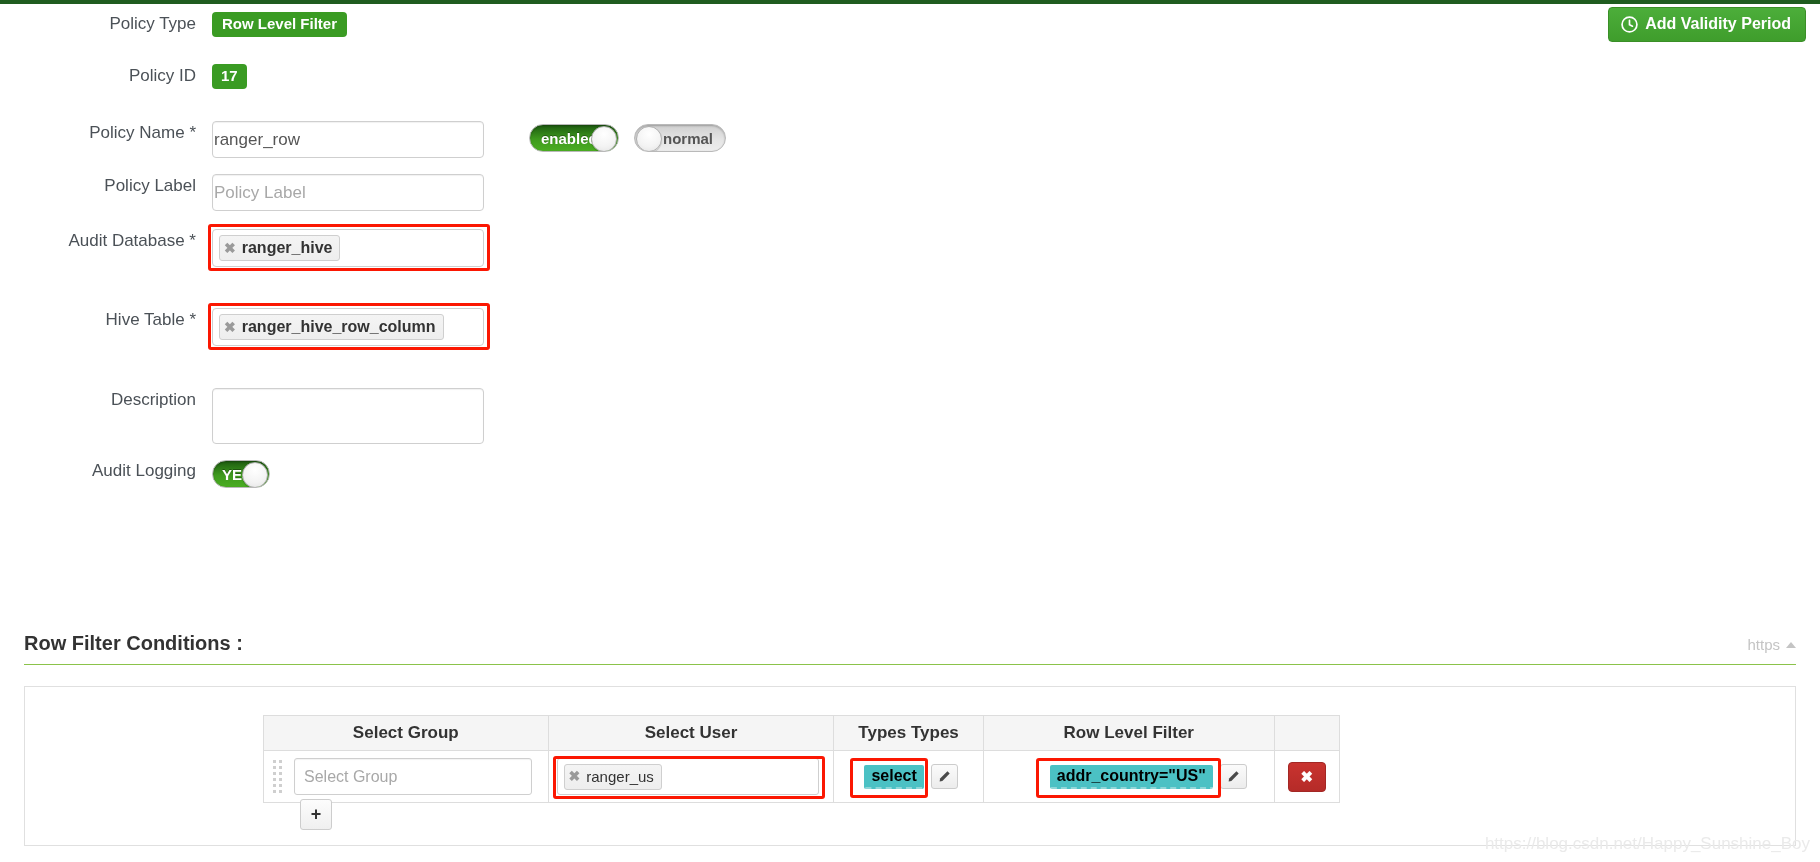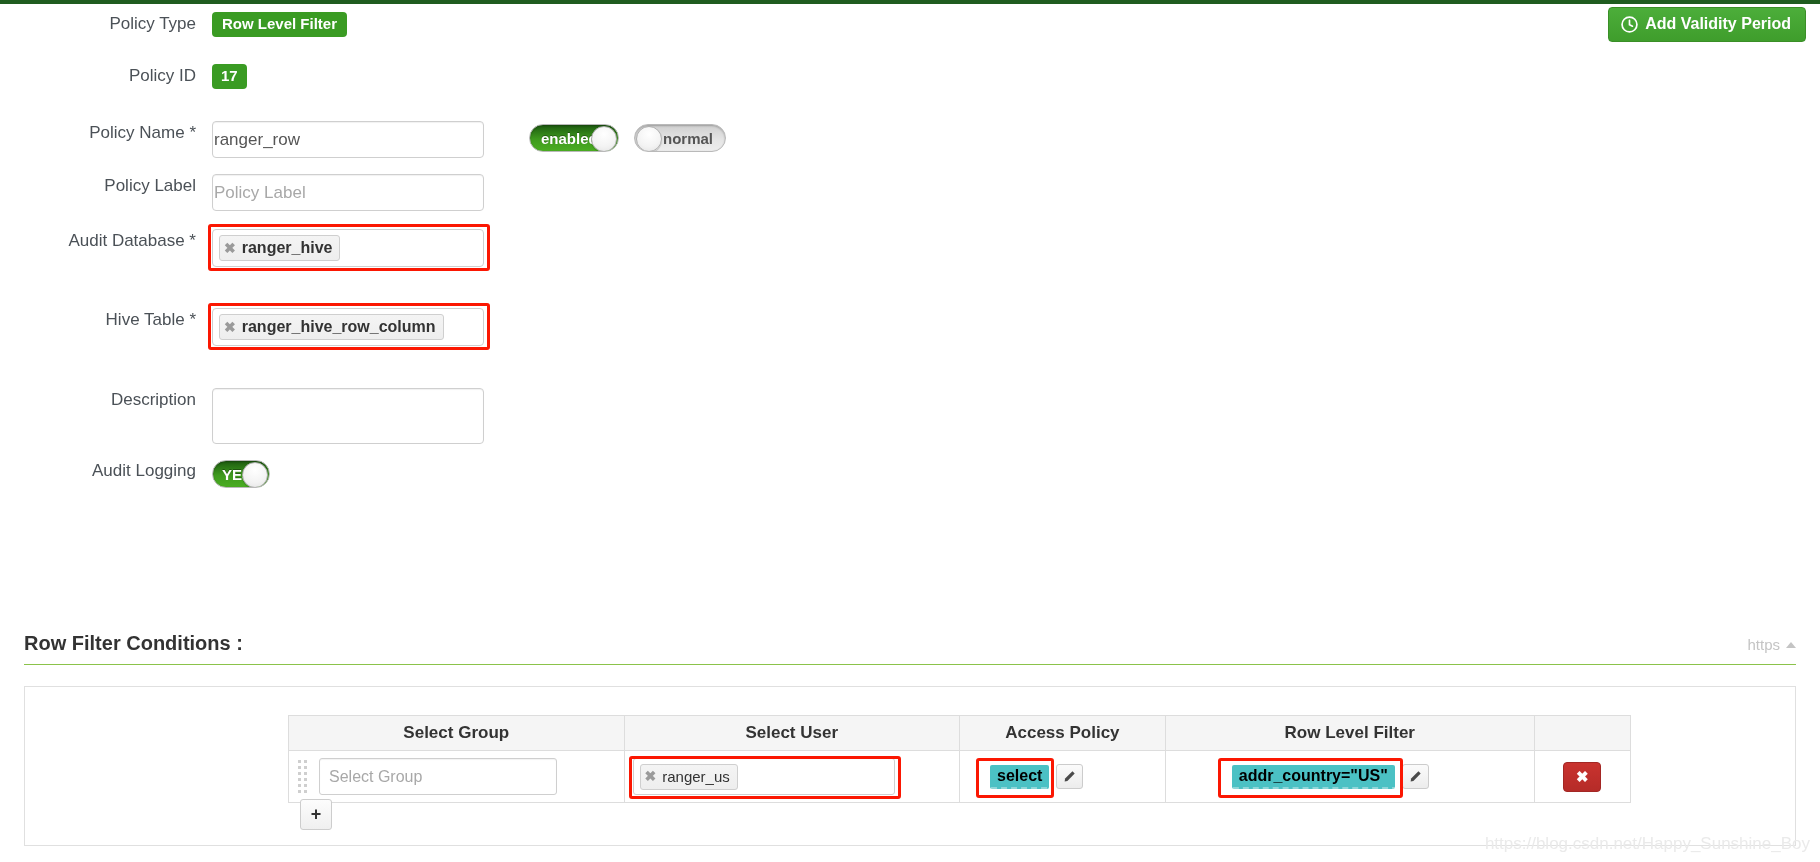--- a/index.html
+++ b/index.html
@@ -219,23 +219,23 @@
   
   .panel {
     position: absolute;
     left: 24px; top: 686px;
     width: 1772px; height: 160px;
     border: 1px solid #e0e0e0;
     background: #fff;
   }
   table.cond {
     position: absolute;
-    left: 263px; top: 28px;
+    left: 238px; top: 28px;
     border-collapse: collapse;
-    width: 1343px;
+    width: 1077px;
   }
   table.cond th {
     background: #f5f5f5;
     border: 1px solid #dddddd;
     font-size: 17px;
     font-weight: bold;
     color: #333;
     height: 35px;
     text-align: center;
   }
@@ -445,21 +445,21 @@
       </span>
     </div>
   </div>
 
   <div class="panel">
     <table class="cond">
       <thead>
         <tr>
           <th class="col-group">Select Group</th>
           <th class="col-user">Select User</th>
-          <th class="col-access">Access Policy</th>
+          <th class="col-access">Types Types</th>
           <th class="col-filter">Row Level Filter</th>
           <th class="col-act"></th>
         </tr>
       </thead>
       <tbody>
         <tr>
 
           <td>
             <span class="grip">
               <span class="grip-dots">

